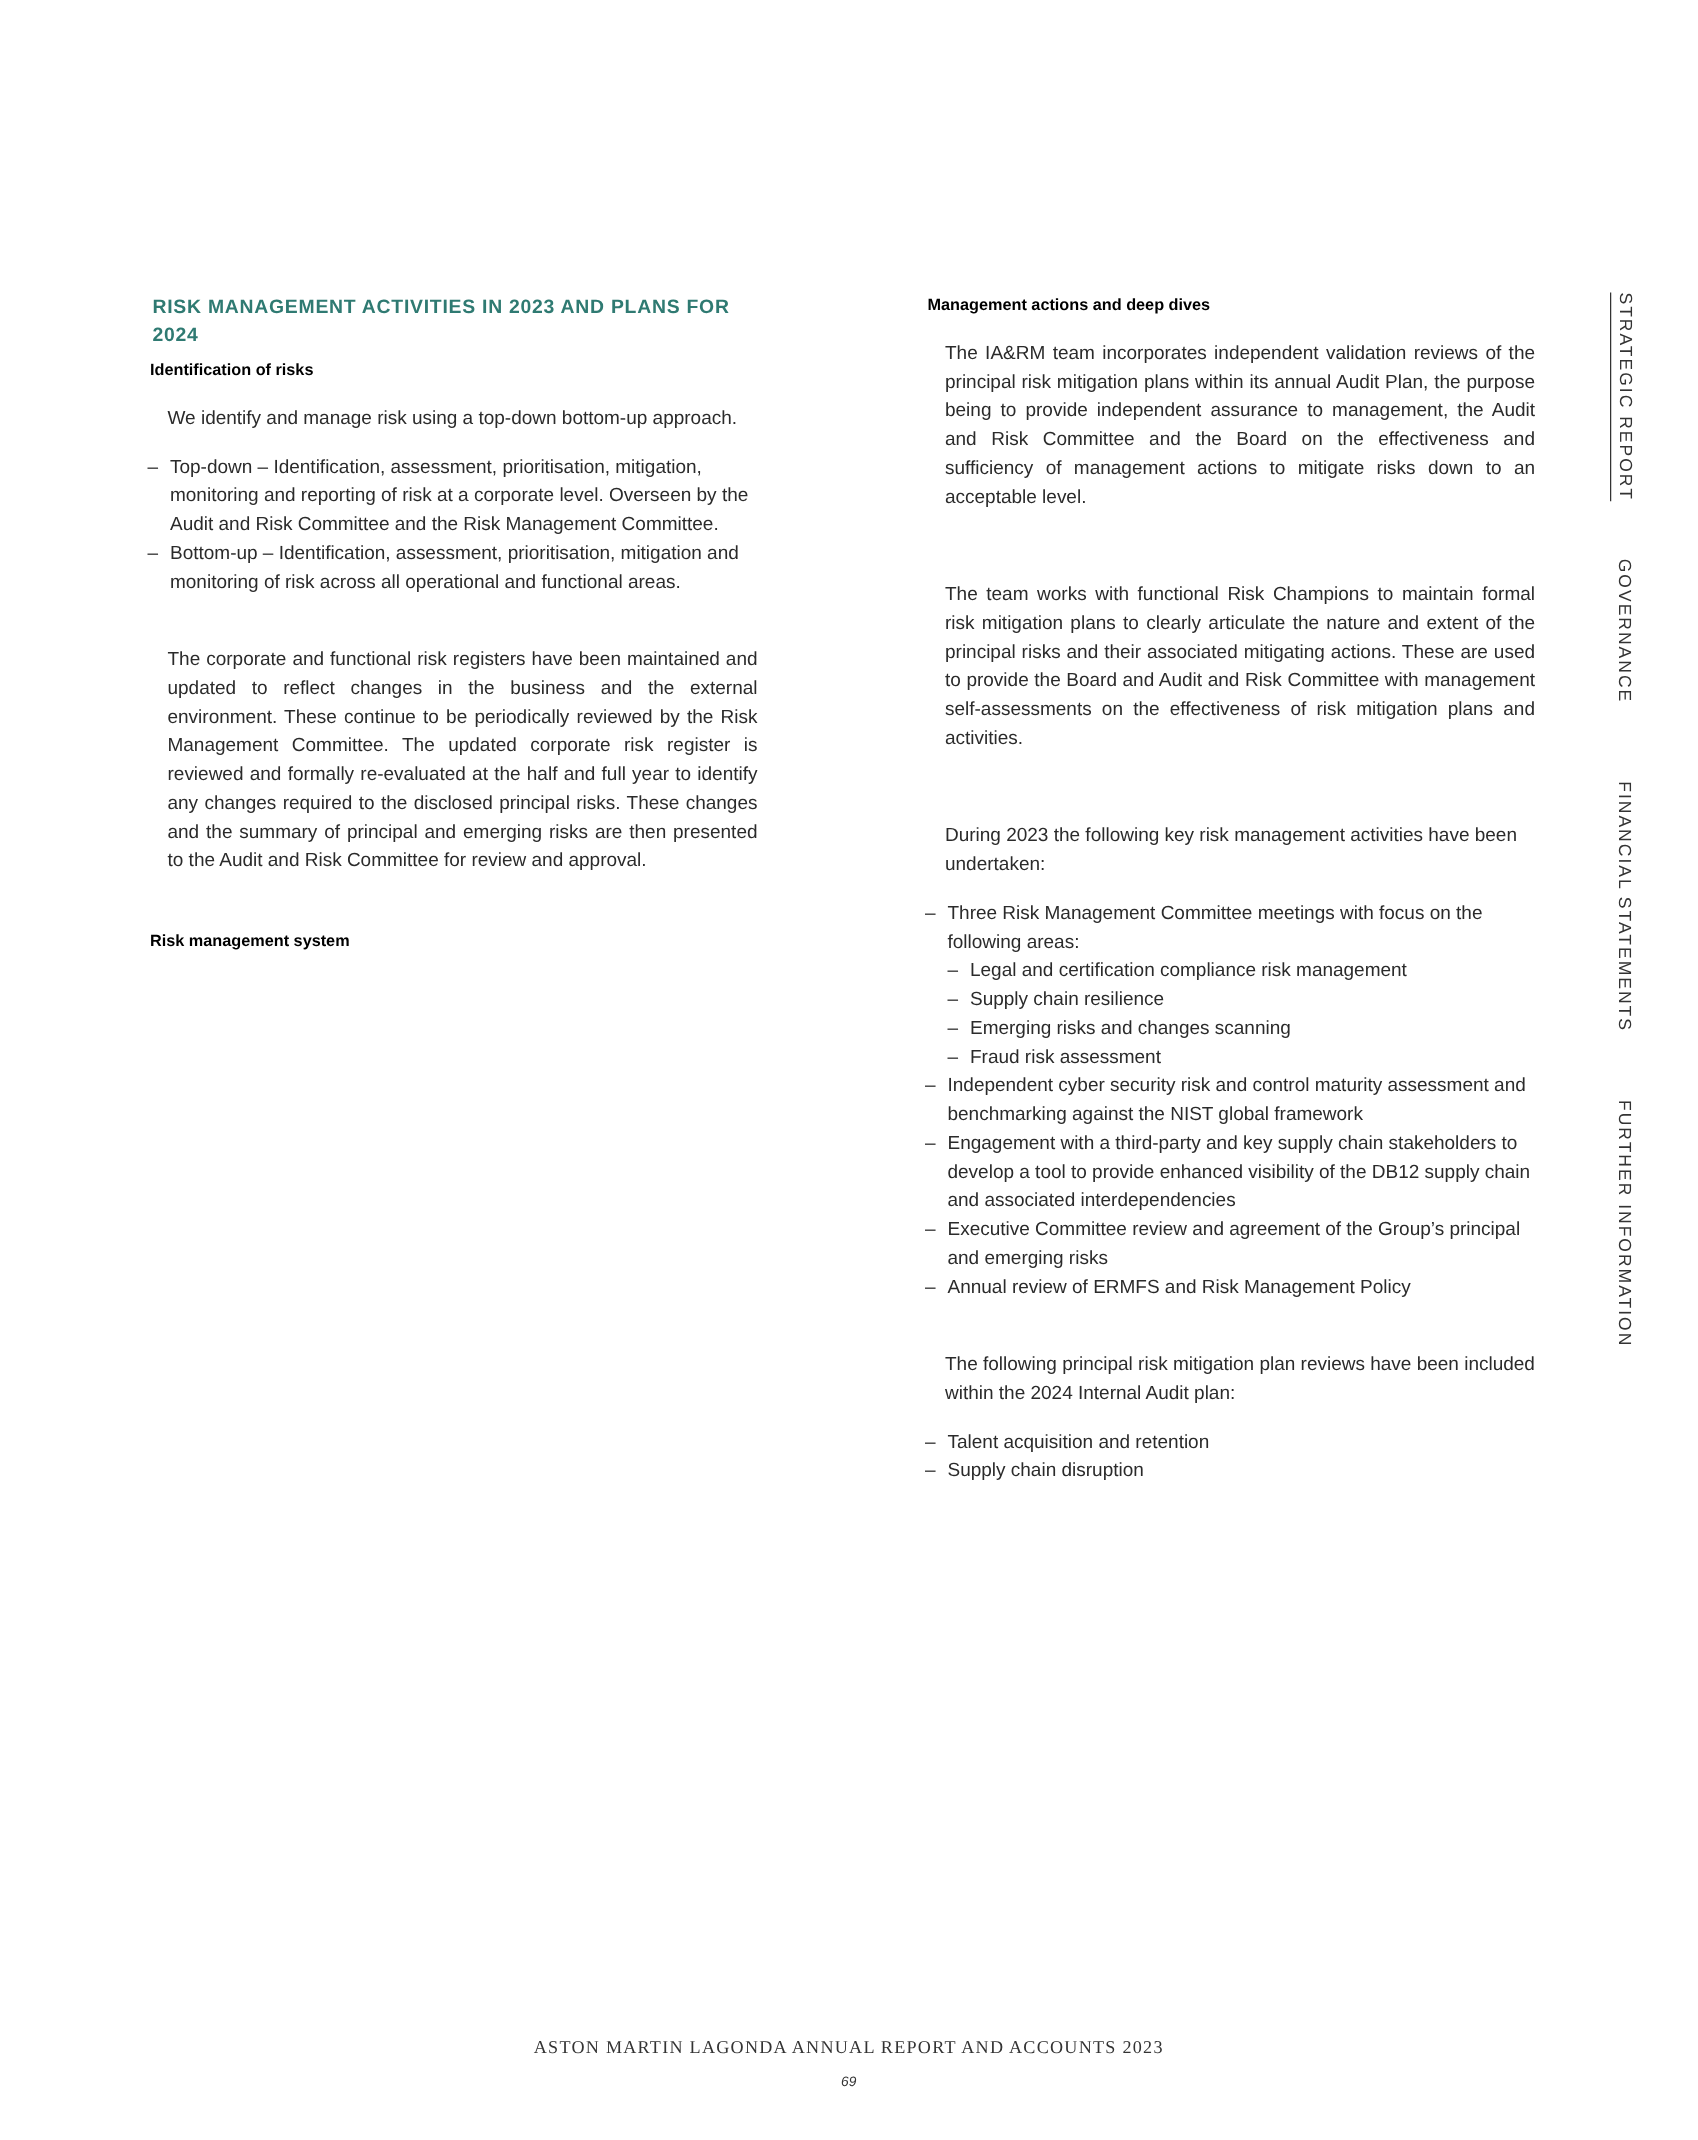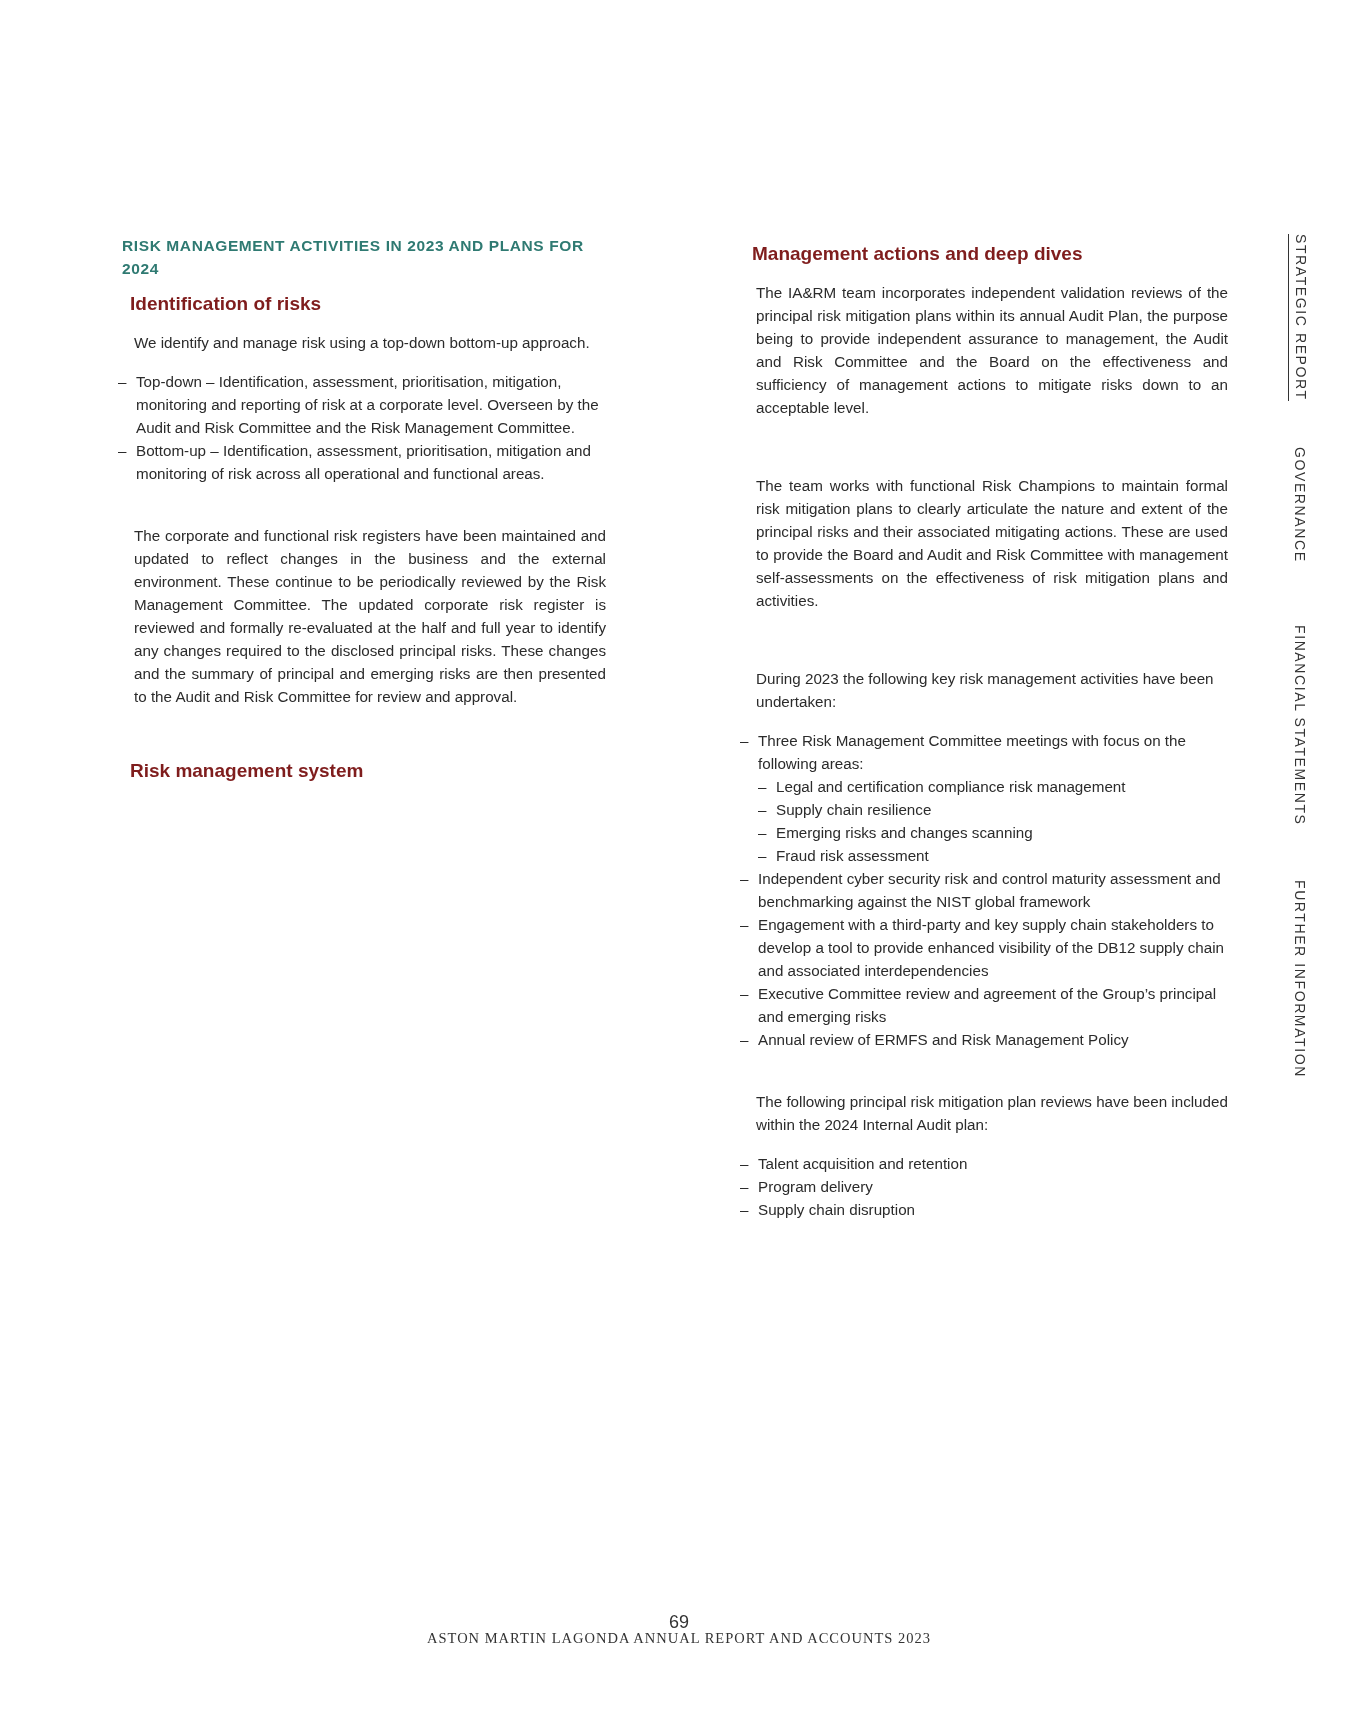--- a/index.html
+++ b/index.html
@@ -3,35 +3,35 @@
 <meta charset="utf-8">
 <style>
   html, body { margin: 0; padding: 0; background: #ffffff; }
   body { width: 1358px; height: 1712px; position: relative; overflow: hidden;
          font-family: "Liberation Sans", sans-serif; color: #2b2b2b; }
   .col { position: absolute; top: 230px; font-size: 15.2px; line-height: 23px; }
   .col.left { left: 118px; width: 504px; }
   .col.right { left: 740px; width: 504px; }
   .h-main { color: #2f7a72; font-weight: bold; font-size: 15.5px; letter-spacing: 0.6px;
             text-transform: uppercase; margin: 4px; line-height: 23px; }
-  .h-sub { color: #7f1d1d; font-weight: bold; font-size: 19px; margin: 12px; line-height: 23px; }
+  .h-sub { color: #000000; font-weight: bold; font-size: 13px; margin: 2px; line-height: 23px; }
   p { margin: 16px; }
   p.just { text-align: justify; }
   .gap { height: 23px; }
   ul.dash { list-style: none; margin: 0; padding: 0; }
   ul.dash > li { position: relative; padding-left: 18px; }
   ul.dash > li::before { content: "\2013"; position: absolute; left: 0; top: 0; }
   ul.dash ul.dash { margin: 0; }
   .sidenav { position: absolute; left: 1288px; top: 234px; width: 22px; height: 860px; }
   .nav-item { position: absolute; left: 0; writing-mode: vertical-rl; font-size: 14px;
               letter-spacing: 1.6px; color: #333; white-space: nowrap; padding-left: 4px; }
   .nav-item.active { border-left: 1.2px solid #333; }
   .footer { position: absolute; left: 0; width: 1358px; text-align: center; color: #333; }
   .footer .title { top: 1630px; position: absolute; width: 100%; font-size: 14.5px; letter-spacing: 1px; font-family: Liberation Serif, serif; }
-  .footer .page { top: 1612px; position: absolute; width: 100%; font-size: 18px; }
+  .footer .page { top: 1660px; position: absolute; width: 100%; font-size: 11px; font-style: italic; }
 </style>
 </head>
 <body>
 
 <div class="col left">
   <h2 class="h-main">RISK MANAGEMENT ACTIVITIES IN 2023 AND PLANS FOR 2024</h2>
   <h3 class="h-sub">Identification of risks</h3>
   <p>We identify and manage risk using a top-down bottom-up approach.</p>
   <ul class="dash">
     <li>Top-down – Identification, assessment, prioritisation, mitigation, monitoring and reporting of risk at a corporate level. Overseen by the Audit and Risk Committee and the Risk Management Committee.</li>
@@ -62,21 +62,20 @@
     </li>
     <li>Independent cyber security risk and control maturity assessment and benchmarking against the NIST global framework</li>
     <li>Engagement with a third-party and key supply chain stakeholders to develop a tool to provide enhanced visibility of the DB12 supply chain and associated interdependencies</li>
     <li>Executive Committee review and agreement of the Group’s principal and emerging risks</li>
     <li>Annual review of ERMFS and Risk Management Policy</li>
   </ul>
   <div class="gap"></div>
   <p>The following principal risk mitigation plan reviews have been included within the 2024 Internal Audit plan:</p>
   <ul class="dash">
     <li>Talent acquisition and retention</li>
-    <li>Program delivery</li>
     <li>Supply chain disruption</li>
   </ul>
 </div>
 
 <nav class="sidenav">
   <div class="nav-item active" style="top:0px;">STRATEGIC REPORT</div>
   <div class="nav-item" style="top:213px;">GOVERNANCE</div>
   <div class="nav-item" style="top:391px;">FINANCIAL STATEMENTS</div>
   <div class="nav-item" style="top:646px;">FURTHER INFORMATION</div>
 </nav>

